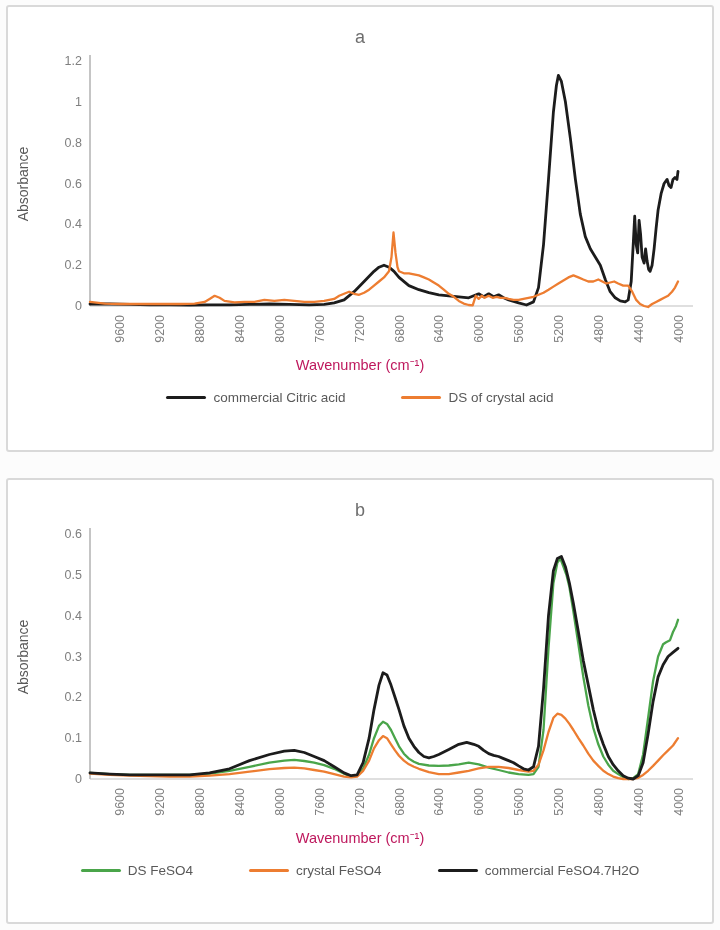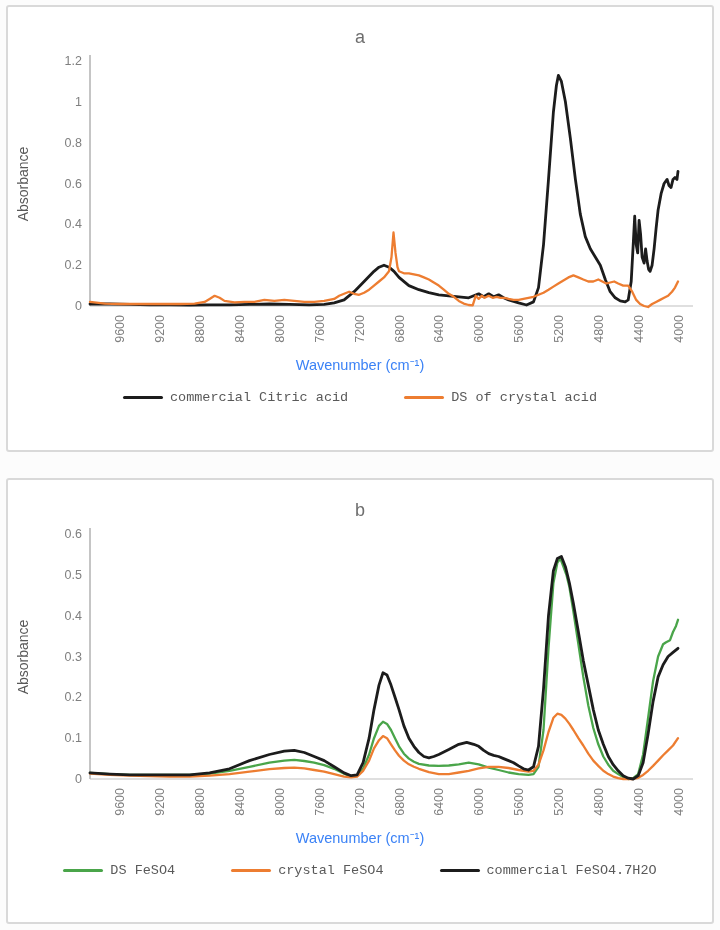--- a/index.html
+++ b/index.html
@@ -7,22 +7,22 @@
   .panel{box-sizing:border-box;width:708px;margin-left:6px;background:#ffffff;
          border:2px solid #d9d9d9;border-radius:3px;overflow:hidden;}
   #panel-a{margin-top:5px;height:447px;}
   #panel-b{margin-top:26px;height:446px;}
   .chart-title{text-align:center;font-size:18px;color:#6e6e6e;margin-top:20px;height:22px;}
   .chart-body{position:relative;height:302px;margin-top:2px;}
   svg.plot{position:absolute;left:30px;top:0;}
   .ylabel-wrap{position:absolute;left:2px;top:10px;height:245px;width:26px;
                display:flex;align-items:center;justify-content:center;}
   .ylabel-wrap span{transform:rotate(-90deg);white-space:nowrap;font-size:14px;color:#595959;}
-  .xlabel{text-align:center;font-size:14.5px;color:#3b82f6;margin-top:1px;}
-  .legend{display:flex;justify-content:center;align-items:center;margin-top:16px;font-family:Liberation Mono, monospace;}
+  .xlabel{text-align:center;font-size:14.5px;color:#be185d;margin-top:1px;}
+  .legend{display:flex;justify-content:center;align-items:center;margin-top:16px;}
   .legend-item{display:flex;align-items:center;}
   .legend-item + .legend-item{margin-left:56px;}
   .legend-swatch{width:40px;height:3px;border-radius:2px;margin-right:7px;}
   .legend-label{font-size:13.5px;color:#595959;}
   text.tick{font-size:12.5px;fill:#7f7f7f;font-family:"Liberation Sans",sans-serif;}
 </style>
 </head>
 <body>
 
 <section class="panel" id="panel-a">

